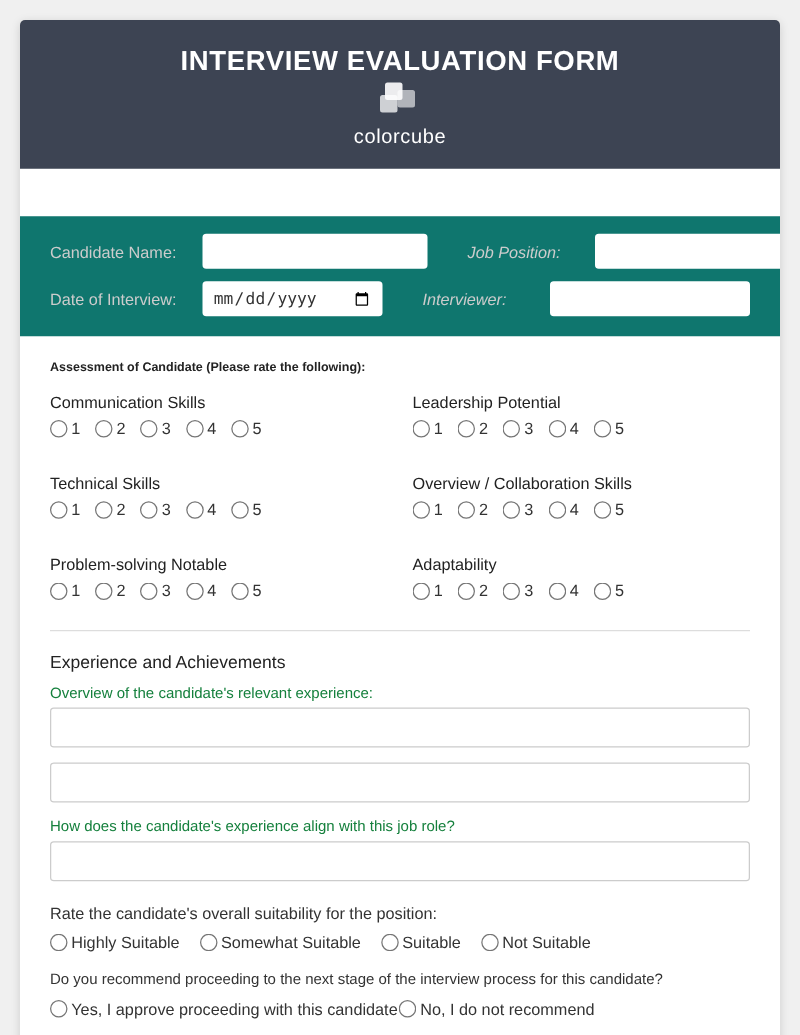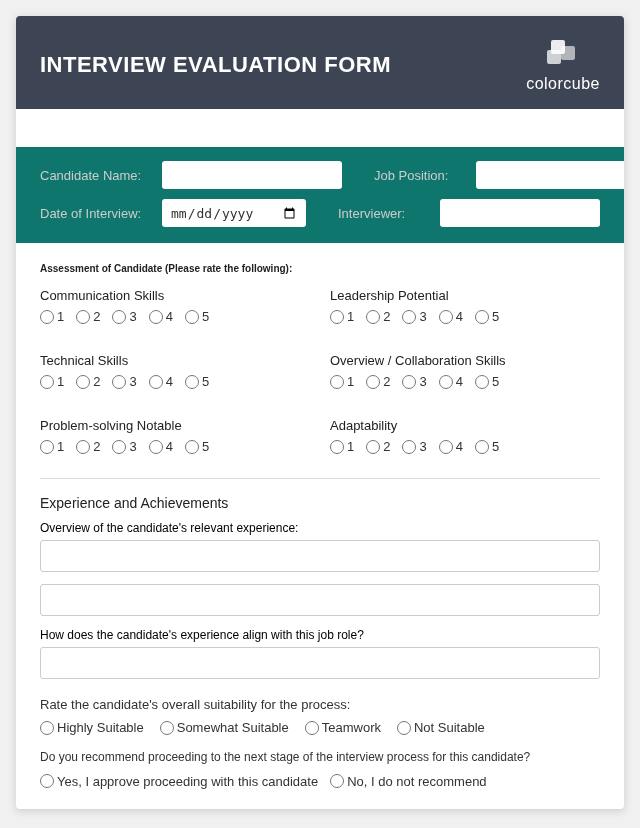--- a/index.html
+++ b/index.html
@@ -18,20 +18,21 @@
       border-radius: 4px;
       overflow: hidden;
       box-shadow: 0 2px 8px rgba(0,0,0,0.15);
     }
     .header {
       background: #3d4453;
       padding: 20px 24px 16px 24px;
       display: flex;
       align-items: center;
       justify-content: space-between;
+      flex-direction: column;
     }
     .header-title {
       color: #fff;
       font-size: 22px;
       font-weight: 900;
       letter-spacing: 0.5px;
       text-transform: uppercase;
     }
     .logo-box {
       display: flex;
@@ -84,20 +85,21 @@
       display: flex;
       align-items: center;
       gap: 12px;
       margin-left: 20px;
     }
     .field-label-right {
       color: #ccc;
       font-size: 13px;
       white-space: nowrap;
       min-width: 90px;
+      font-style: italic;
     }
     .field-input-right {
       flex: 1;
       height: 28px;
       border: none;
       border-radius: 3px;
       padding: 0 8px;
       font-size: 13px;
       background: #fff;
       color: #333;
@@ -149,21 +151,21 @@
       margin: 6px 0 16px 0;
     }
     .section-title-exp {
       font-size: 14px;
       font-weight: 400;
       color: #222;
       margin-bottom: 10px;
     }
     .text-field-label {
       font-size: 12px;
-      color: #000000;
+      color: #15803d;
       margin-bottom: 5px;
     }
     .text-input-full {
       width: 100%;
       height: 32px;
       border: 1px solid #ccc;
       border-radius: 3px;
       padding: 0 8px;
       font-size: 13px;
       margin-bottom: 12px;
@@ -182,21 +184,21 @@
       margin-bottom: 14px;
     }
     .recommend-label {
       font-size: 12px;
       color: #333;
       margin-bottom: 8px;
       line-height: 1.4;
     }
     .recommend-options {
       display: flex;
-      gap: 12px;
+      gap: 1px;
       align-items: center;
       flex-wrap: wrap;
     }
   </style>
 </head>
 <body>
 
 <div class="page">
 
   <div class="header">
@@ -399,33 +401,33 @@
     <div>
       <p class="section-title-exp">Experience and Achievements</p>
       <p class="text-field-label">Overview of the candidate's relevant experience:</p>
       <input class="text-input-full" type="text" style="">
       <input class="text-input-full" type="text" style="">
       <p class="text-field-label">How does the candidate's experience align with this job role?</p>
       <input class="text-input-full" type="text" style="">
     </div>
 
     <div style="margin-top:6px;">
-      <p class="suitability-label">Rate the candidate's overall suitability for the process:</p>
+      <p class="suitability-label">Rate the candidate's overall suitability for the position:</p>
       <div class="suitability-options">
         <label class="radio-option">
             <input type="radio" name="suit" value="highly" style="">
             <span>Highly Suitable</span>
           </label>
         <label class="radio-option">
             <input type="radio" name="suit" value="somewhat" style="">
             <span>Somewhat Suitable</span>
           </label>
         <label class="radio-option">
             <input type="radio" name="suit" value="suitable" style="">
-            <span>Teamwork</span>
+            <span>Suitable</span>
           </label>
         <label class="radio-option">
             <input type="radio" name="suit" value="not" style="">
             <span>Not Suitable</span>
           </label>
       </div>
     </div>
 
     <div style="margin-top:8px;">
       <p class="recommend-label">Do you recommend proceeding to the next stage of the interview process for this candidate?</p>

